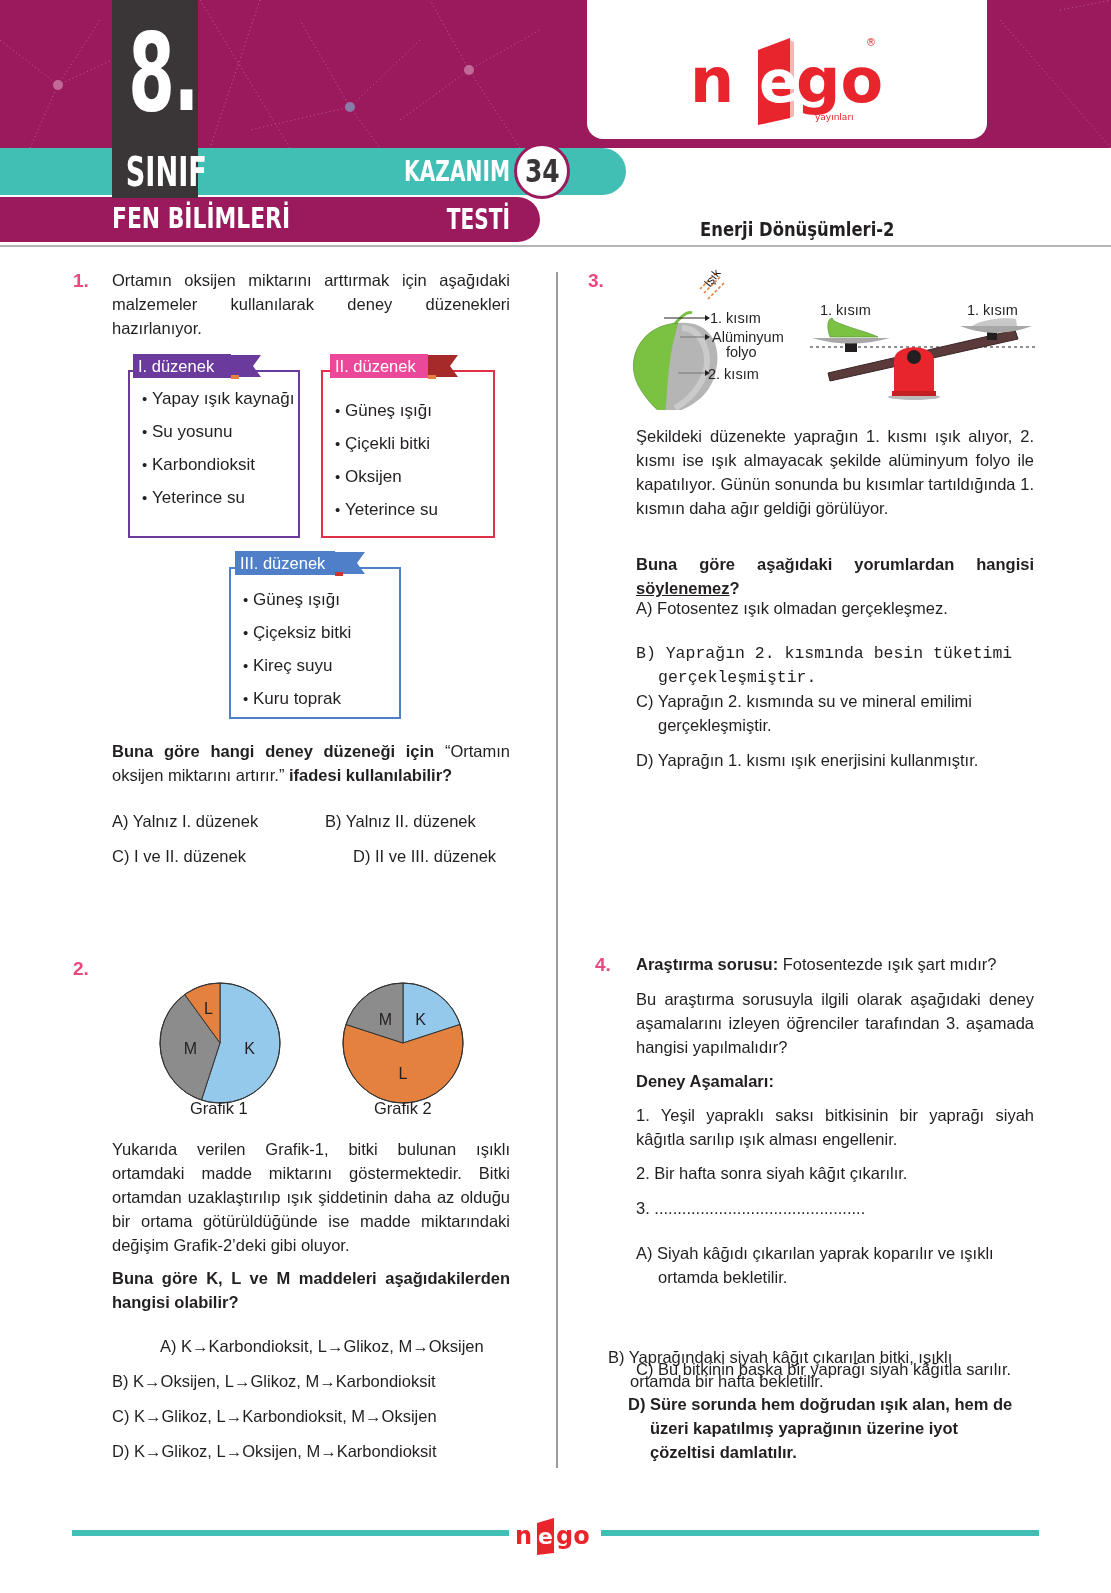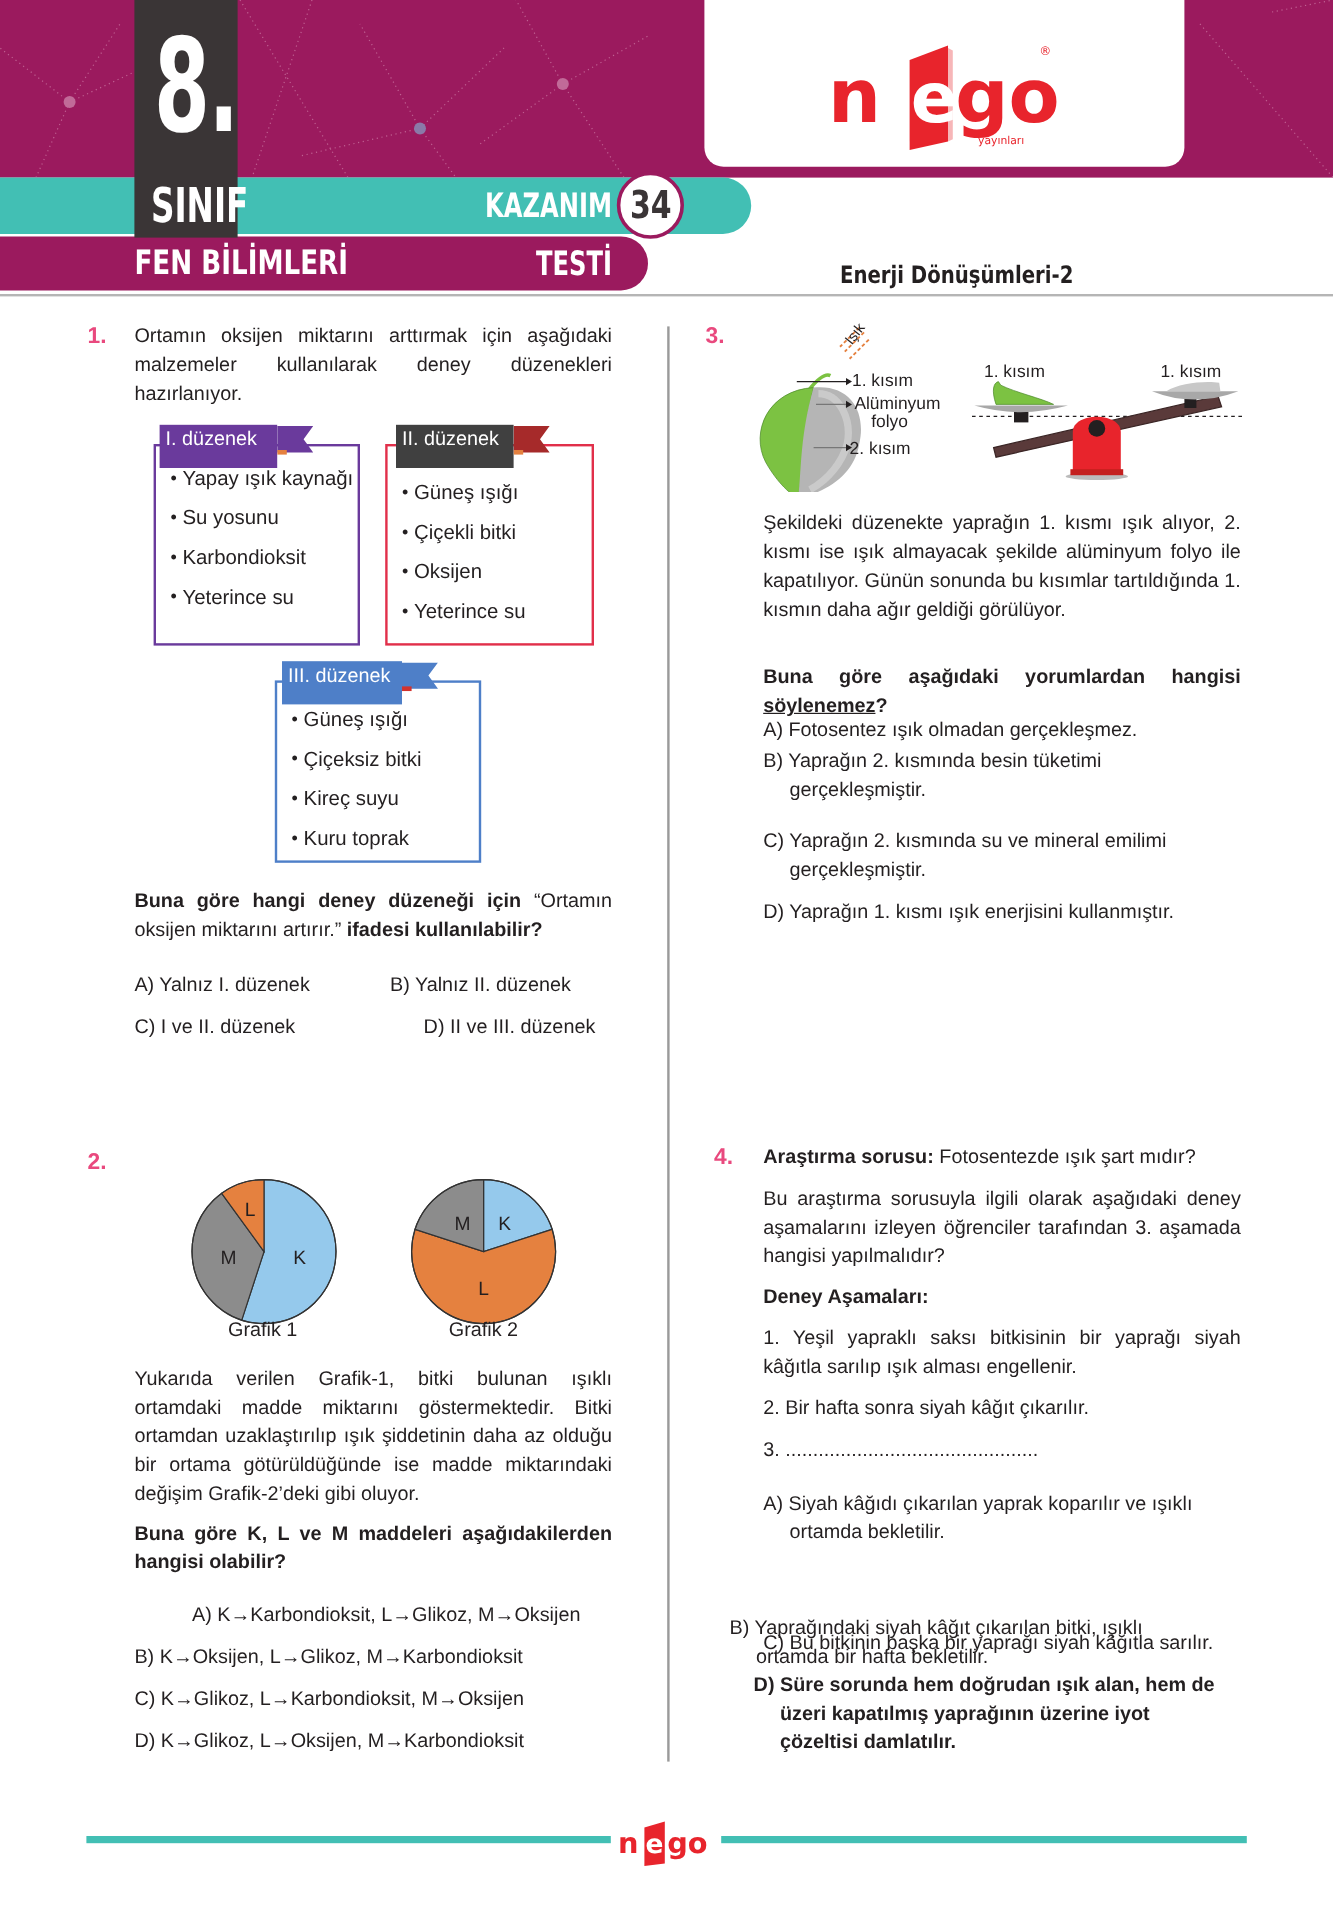--- a/index.html
+++ b/index.html
@@ -30,21 +30,21 @@
   .txt b { font-weight: bold; margin-top: 20px; }
   .opt { position: absolute; font-size: 16.5px; line-height: 24px; color: #231f20; }
   .opt.hang { padding-left: 22px; text-indent: -22px; }
   .u { text-decoration: underline; }
 
   
   .dbox { position: absolute; border: 2px solid; background: #fff; }
   .dbox ul { list-style: none; padding-left: 12px; }
   .dbox li { font-size: 17px; line-height: 22px; margin-bottom: 11px; position: relative; padding-left: 10px; }
   .dbox li::before { content: "•"; position: absolute; left: 0; top: 0; font-size: 15px; }
-  .ribbon { position: absolute; height: 36px; color: #fff; font-size: 16.5px; line-height: 24px; padding-left: 5px; white-space: nowrap; }
+  .ribbon { position: absolute; height: 24px; color: #fff; font-size: 16.5px; line-height: 24px; padding-left: 5px; white-space: nowrap; }
   .ribbon-tail { position: absolute; height: 24px; }
 
   
   .svgabs { position: absolute; }
   .dlabel { position: absolute; font-size: 14.5px; line-height: 16px; color: #231f20; white-space: nowrap; }
 
   
   .foot-line { position: absolute; top: 1530px; height: 6px; background: #42bfb4; }
   .foot-logo { position: absolute; left: 509px; top: 1515px; width: 92px; height: 40px; }
 </style>
@@ -121,21 +121,21 @@
   </svg>
 
 <div class="dbox" style="left:321px; top:370px; width:174px; height:168px; border-color:#e12f4a;">
   <ul style="margin-top:28px;">
     <li><span>Güneş ışığı</span></li>
     <li><span>Çiçekli bitki</span></li>
     <li><span>Oksijen</span></li>
     <li><span>Yeterince su</span></li>
   </ul>
 </div>
-<div class="ribbon" style="left:330px; top:354px; width:98px; background:#404040;">II. düzenek</div>
+<div class="ribbon" style="left:330px; top:354px; width:98px; background:#ec4899;">II. düzenek</div>
 <svg class="ribbon-tail" style="left:428px; top:355px;" width="32" height="28">
     <path d="M0 0 H30 L22 11 L30 22 H0 Z" fill="#a62a2a"></path>
     <rect x="0" y="20" width="8" height="4" fill="#e5813f"></rect>
   </svg>
 
 <div class="dbox" style="left:229px; top:567px; width:172px; height:152px; border-color:#4e7fc8;">
   <ul style="margin-top:20px;">
     <li><span>Güneş ışığı</span></li>
     <li><span>Çiçeksiz bitki</span></li>
     <li><span>Kireç suyu</span></li>
@@ -231,21 +231,21 @@
 </svg>
 <div class="dlabel" style="left:820px; top:302px;">1. kısım</div>
 <div class="dlabel" style="left:967px; top:302px;">1. kısım</div>
 
 <div class="txt" style="left:636px; top:424px; width:398px;">Şekildeki düzenekte yaprağın 1. kısmı ışık alıyor, 2. kısmı ise ışık almayacak şekilde alüminyum folyo ile kapatılıyor. Günün sonunda bu kısımlar tartıldığında 1. kısmın daha ağır geldiği görülüyor.</div>
 <div class="txt" style="left:636px; top:528px; width:398px; font-weight:bold;margin-top:24px;">
   <span>Buna göre aşağıdaki yorumlardan hangisi</span> <span class="u">söylenemez</span><span>?</span>
 </div>
 
 <div class="opt hang" style="left:636px; top:596px; width:398px;"><span>A)</span> <span>Fotosentez ışık olmadan gerçekleşmez.</span></div>
-<div class="opt hang" style="left:636px; top:622px; width:398px;"><span>B)</span> <span>Yaprağın 2. kısmında besin tüketimi gerçekleşmiştir.</span></div>
+<div class="opt hang" style="left:636px; top:642px; width:398px;font-family:Liberation Mono, monospace;"><span>B)</span> <span>Yaprağın 2. kısmında besin tüketimi gerçekleşmiştir.</span></div>
 <div class="opt hang" style="left:636px; top:689px; width:398px;"><span>C)</span> <span>Yaprağın 2. kısmında su ve mineral emilimi gerçekleşmiştir.</span></div>
 <div class="opt hang" style="left:636px; top:748px; width:398px;"><span>D)</span> <span>Yaprağın 1. kısmı ışık enerjisini kullanmıştır.</span></div>
 
 <div class="qnum" style="left:595px; top:954px;">4.</div>
 <div class="txt" style="left:636px; top:952px; width:398px;">
   <b>Araştırma sorusu:</b> <span>Fotosentezde ışık şart mıdır?</span>
 </div>
 <div class="txt" style="left:636px; top:987px; width:398px;">Bu araştırma sorusuyla ilgili olarak aşağıdaki deney aşamalarını izleyen öğrenciler tarafından 3. aşamada hangisi yapılmalıdır?</div>
 <div class="txt" style="left:636px; top:1069px; width:398px; font-weight:bold;">Deney Aşamaları:</div>
 <div class="txt" style="left:636px; top:1103px; width:398px;">1. Yeşil yapraklı saksı bitkisinin bir yaprağı siyah kâğıtla sarılıp ışık alması engellenir.</div>

